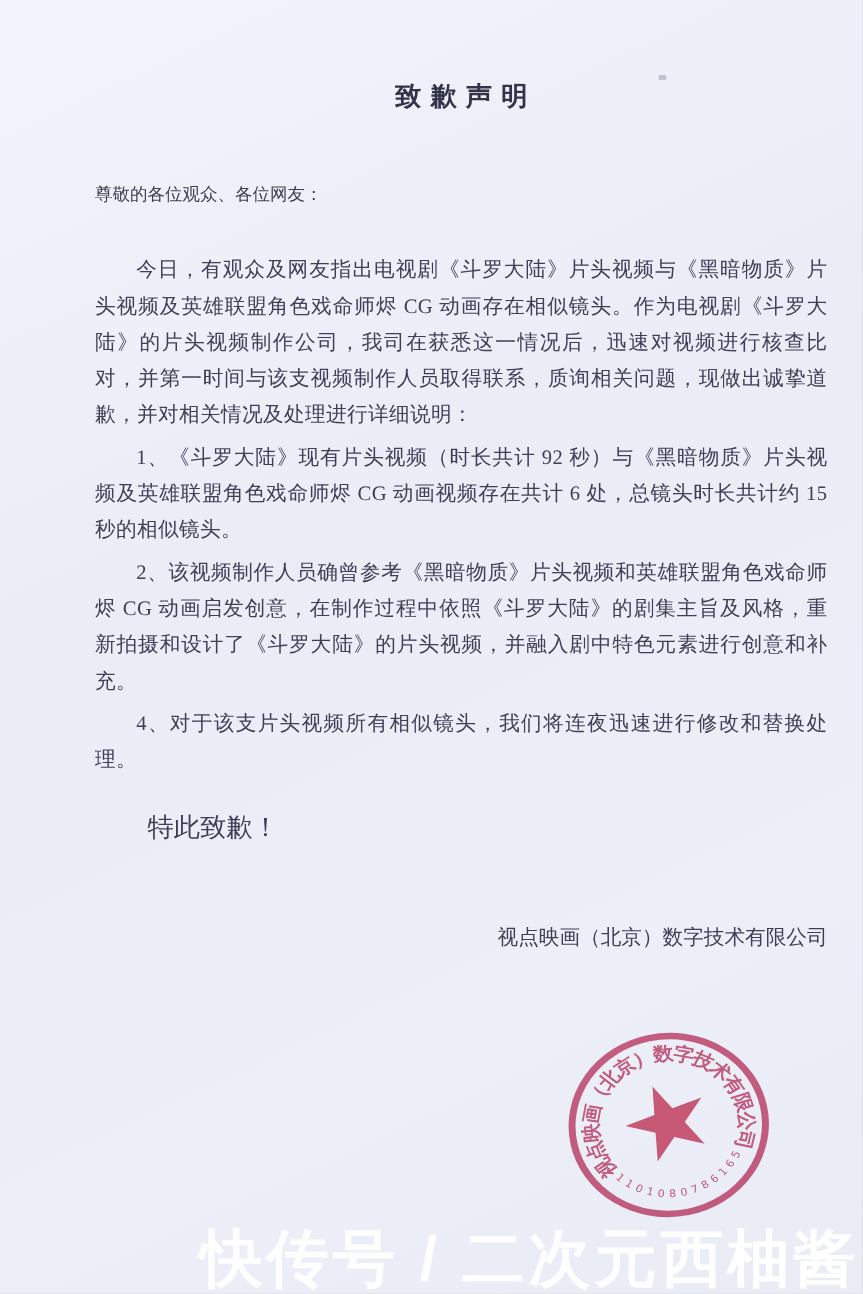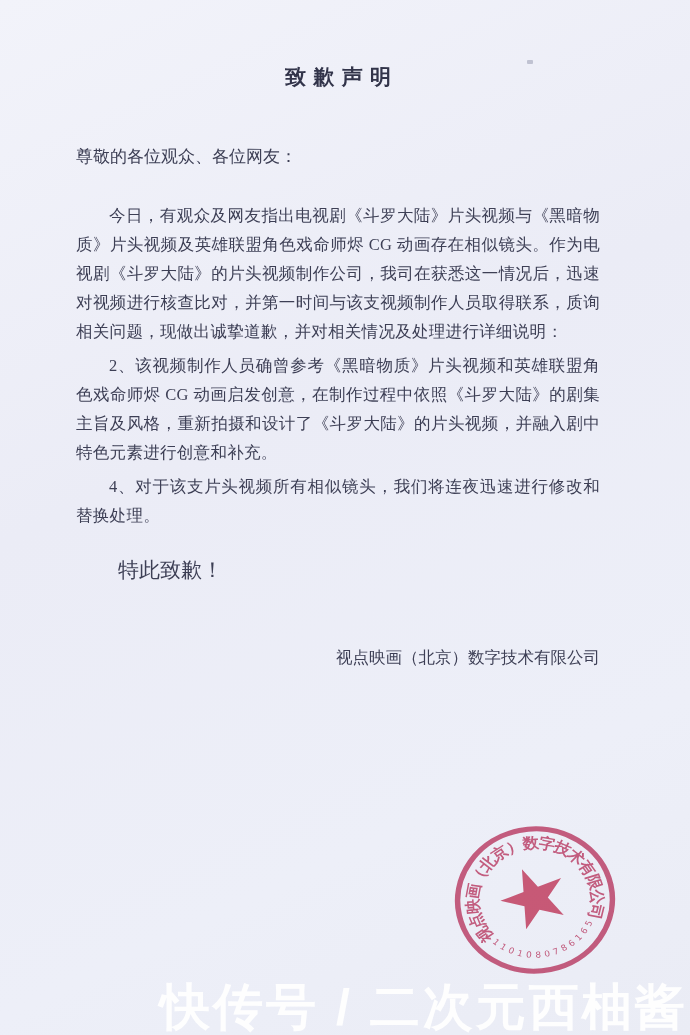--- a/index.html
+++ b/index.html
@@ -4,27 +4,27 @@
 <style>
   html,body{margin:0;padding:0;background:#d8d8de;}
   .page{
     position:relative;
     width:690px;height:1035px;
     overflow:hidden;
     background:linear-gradient(155deg,#f2f3fa 0%,#ebecf6 40%,#edeff8 75%,#eaecf5 100%);
     font-family:"Liberation Serif","DejaVu Serif",serif;
     color:#3d3f55;
   }
-  .doc{position:absolute;inset:0;padding:64px 90px 0 76px;z-index:1;}
+  .doc{position:absolute;inset:0;padding:64px 28px 0 76px;z-index:1;}
   .title{
     text-align:center;font-size:21px;font-weight:bold;
     letter-spacing:0.35em;color:#32344a;line-height:26px;
   }
   .title span{margin-right:-0.35em;}
-  .salutation{margin-top:52px;font-size:17px;line-height:29px;}
+  .salutation{margin-top:52px;font-size:14px;line-height:29px;}
   .para{
     margin:5px 0 0 0;font-size:16.5px;line-height:29px;
     text-align:justify;text-indent:2em;letter-spacing:0.3px;
   }
   .para.first{margin-top:30px;font-family:Liberation Serif, serif;}
   .closing{margin-top:26px;font-size:21px;line-height:29px;text-indent:2em;}
   .signature{margin-top:58px;text-align:right;font-size:16.5px;line-height:30px;}
   .signature .date{letter-spacing:0.5px;}
   .stamp{
     position:absolute;left:449px;top:821px;width:172px;height:158px;
@@ -47,20 +47,21 @@
 <div class="page">
 
   <div class="doc">
     <div class="title">
       <span>致歉声明</span>
     </div>
 
     <div class="salutation">尊敬的各位观众、各位网友：</div>
 
     <p class="para first">今日，有观众及网友指出电视剧《斗罗大陆》片头视频与《黑暗物质》片头视频及英雄联盟角色戏命师烬 CG 动画存在相似镜头。作为电视剧《斗罗大陆》的片头视频制作公司，我司在获悉这一情况后，迅速对视频进行核查比对，并第一时间与该支视频制作人员取得联系，质询相关问题，现做出诚挚道歉，并对相关情况及处理进行详细说明：</p>
+    <p class="para">1、《斗罗大陆》现有片头视频（时长共计 92 秒）与《黑暗物质》片头视频及英雄联盟角色戏命师烬 CG 动画视频存在共计 6 处，总镜头时长共计约 15 秒的相似镜头。</p>
     <p class="para">2、该视频制作人员确曾参考《黑暗物质》片头视频和英雄联盟角色戏命师烬 CG 动画启发创意，在制作过程中依照《斗罗大陆》的剧集主旨及风格，重新拍摄和设计了《斗罗大陆》的片头视频，并融入剧中特色元素进行创意和补充。</p>
     <p class="para">4、对于该支片头视频所有相似镜头，我们将连夜迅速进行修改和替换处理。</p>
 
     <div class="closing">特此致歉！</div>
 
     <div class="signature">
       <div class="company">视点映画（北京）数字技术有限公司</div>
     </div>
   </div>
 

